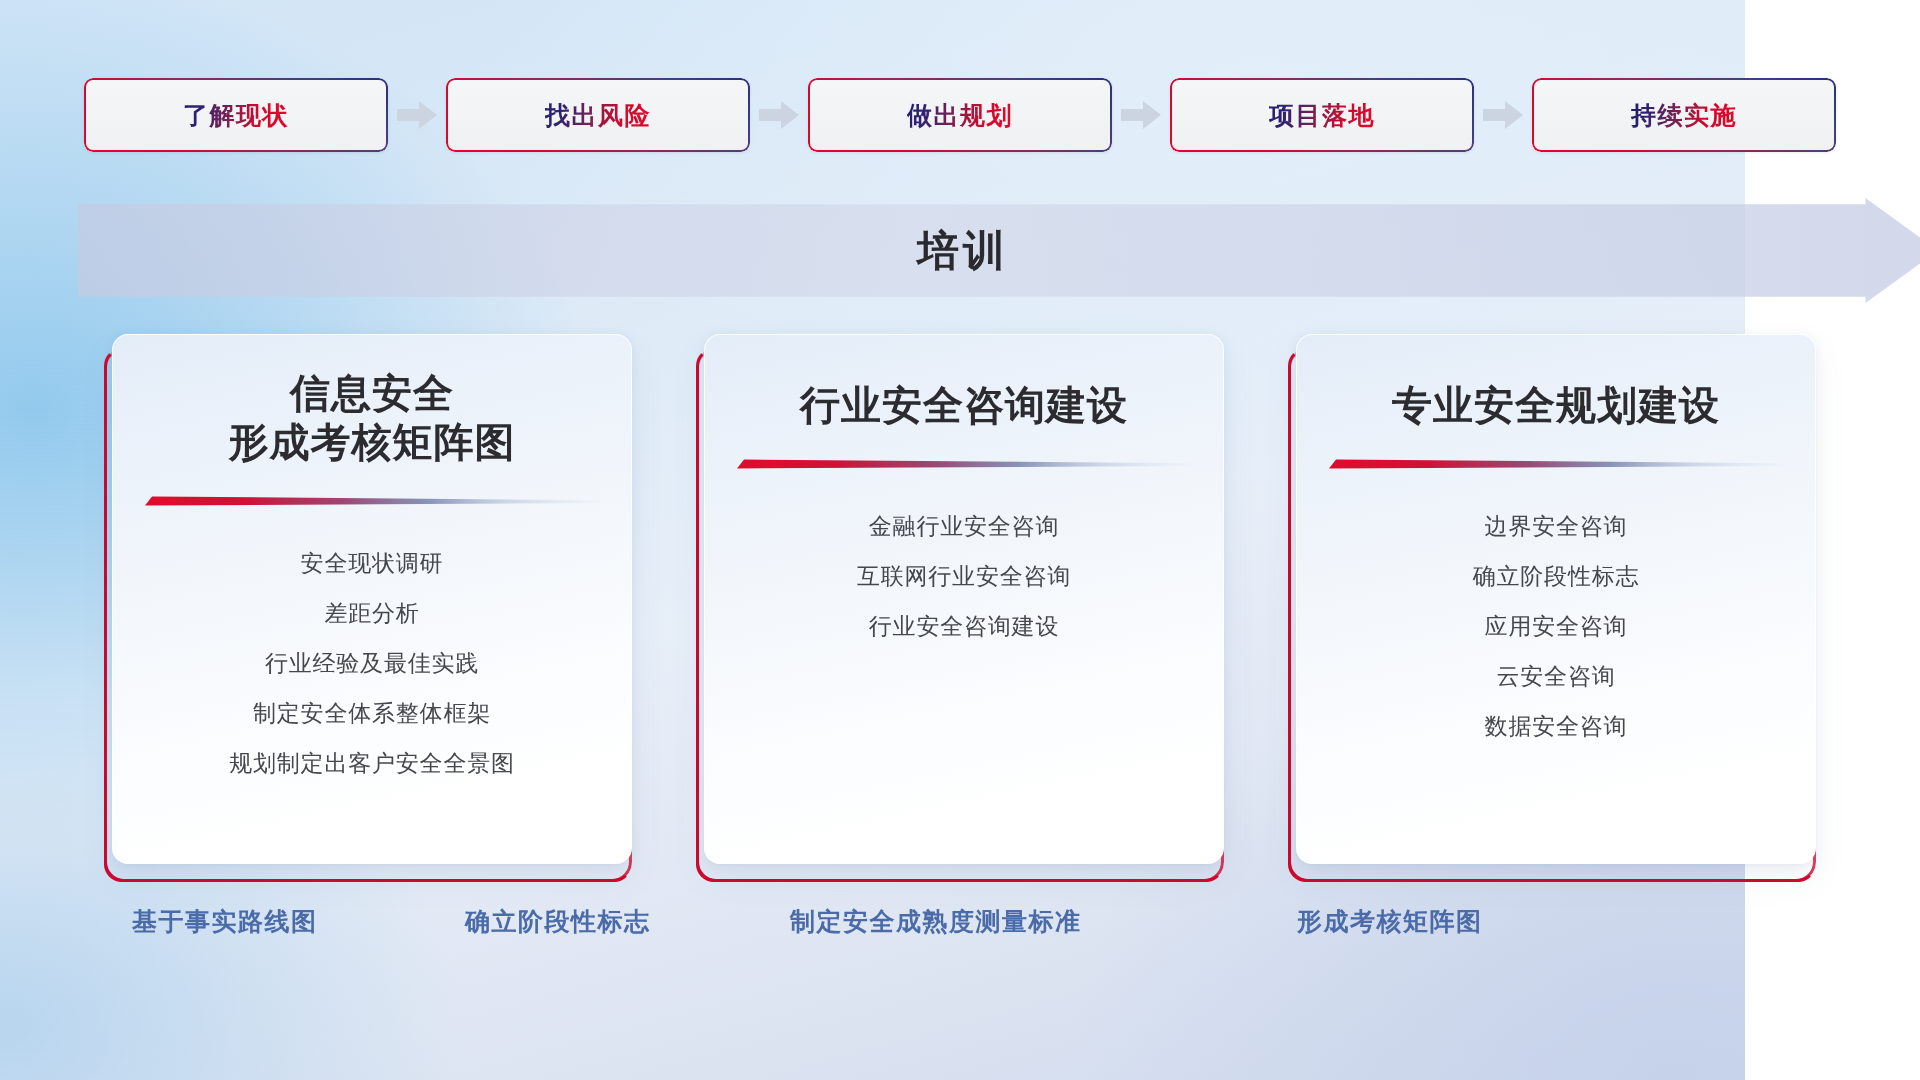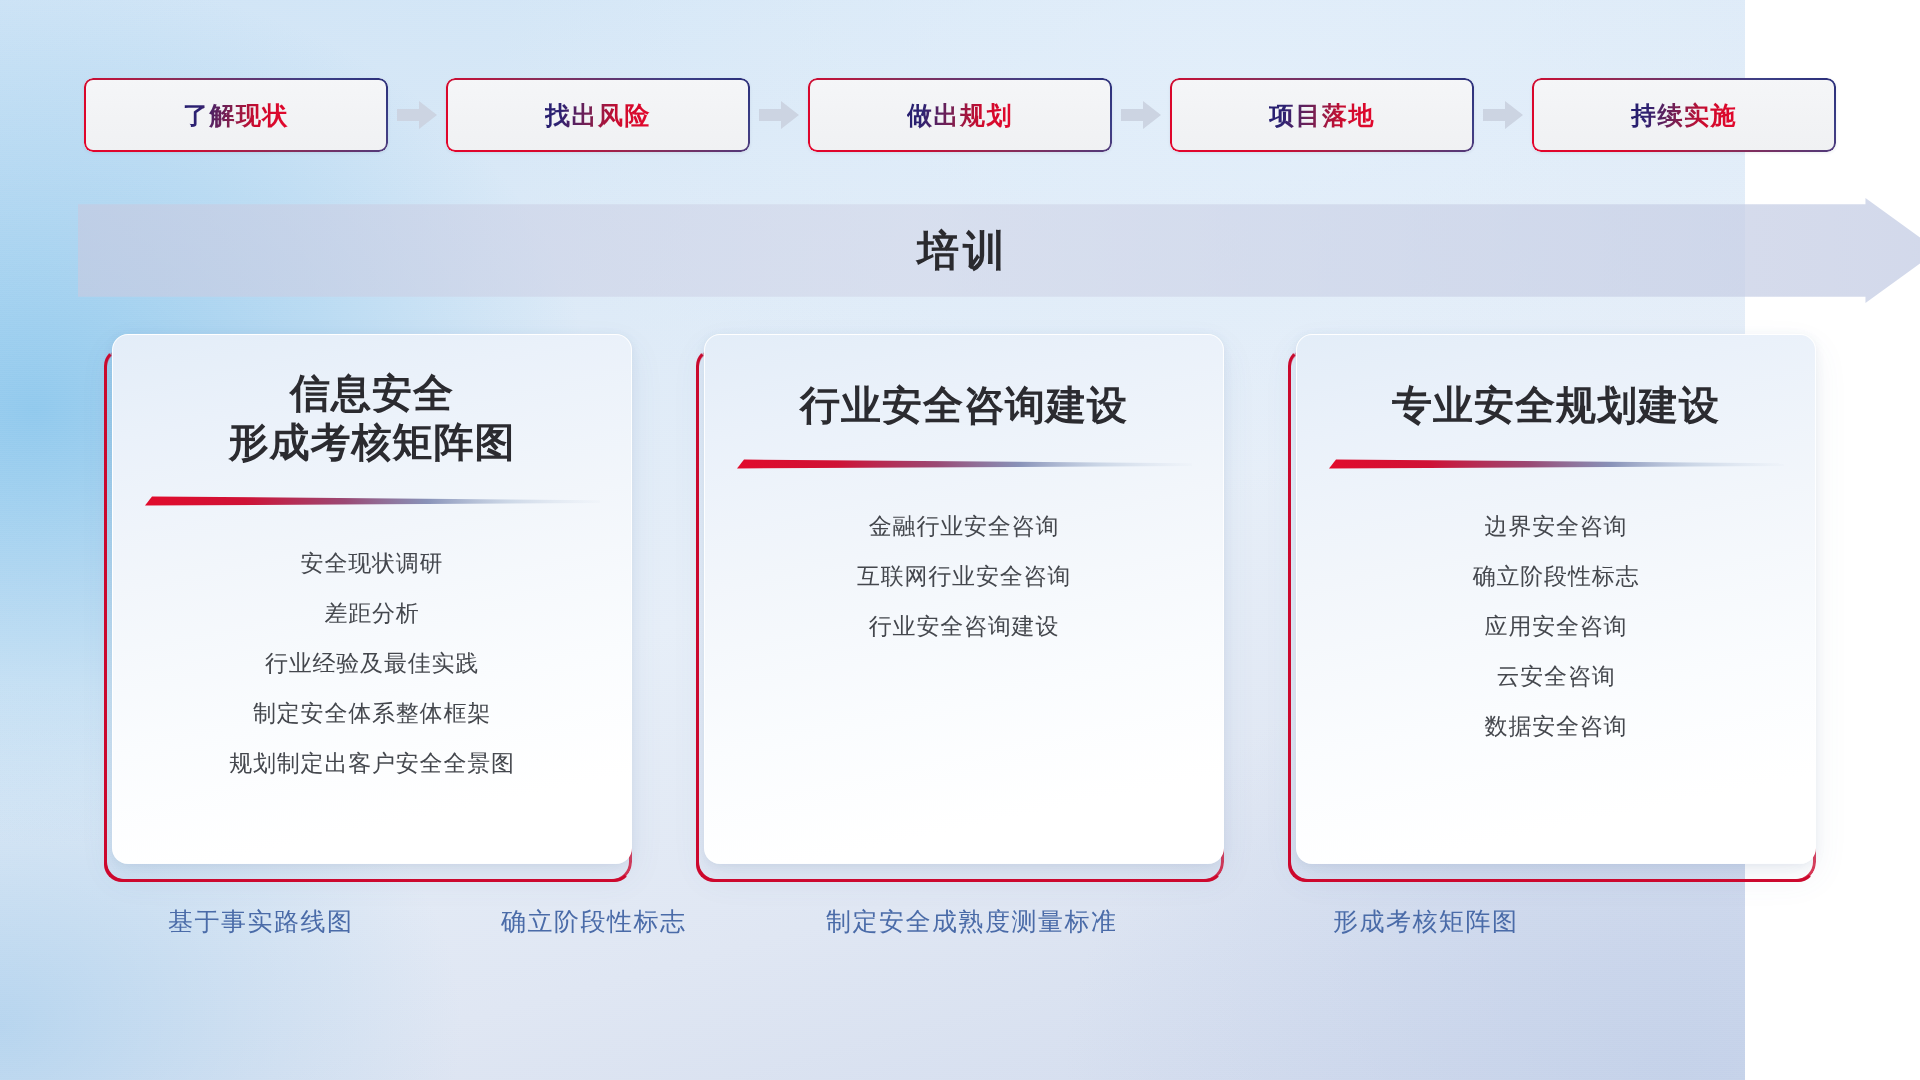--- a/index.html
+++ b/index.html
@@ -174,25 +174,24 @@
     letter-spacing:0.8px;
     text-align:center;
   }
 
   
   #footnotes {
     position:absolute; left:0; top:905px; width:1920px; height:70px; z-index:5;
   }
   .footnote {
     position:absolute;
-    font-size:25px; font-weight:400; color:#4a6ba8;
+    font-size:25px; font-weight:700; color:#4a6ba8;
     letter-spacing:1.5px;
     white-space:nowrap;
     top:0;
-    margin-left:36px;
   }
   .fn0 { left:132px; }
   .fn1 { left:465px; }
   .fn2 { left:790px; }
   .fn3 { left:1297px; }
 </style>
 </head>
 <body>
 
 <div id="stage">

